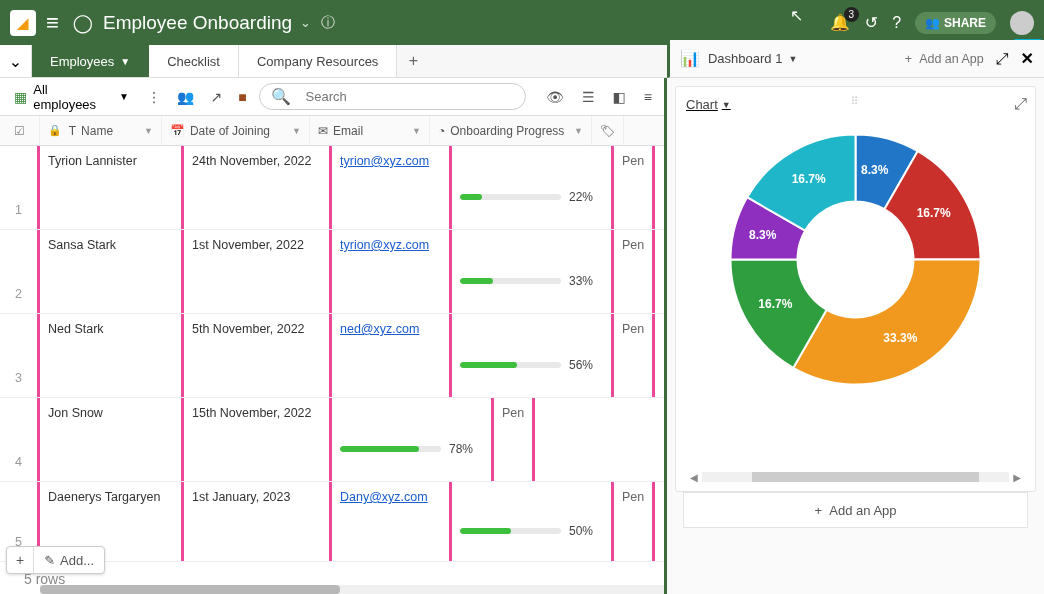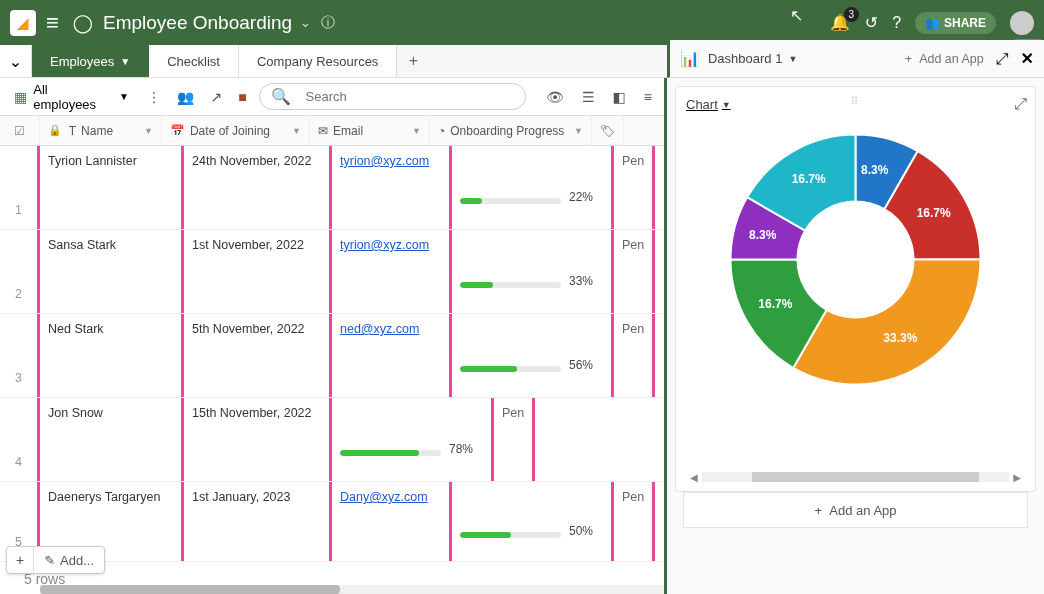--- a/index.html
+++ b/index.html
@@ -45,21 +45,21 @@
 .grid-body{flex:1; overflow:hidden;}
 .row{display:flex; height:84px; border-bottom:1px solid #eee; font-size:12.5px; color:#333;}
 .row:last-child{height:80px;}
 .cell{border-right:3px solid #ec4899; padding:8px; position:relative;}
 .cell.idx{width:40px; display:flex; align-items:flex-end; justify-content:center; color:#999; padding-bottom:12px;}
 .cell.name{flex:0 0 144px;}
 .cell.date{flex:0 0 148px;}
 .cell.email{flex:0 0 120px;}
 .cell.email a{color:#1a5dd0; text-decoration:underline;}
 .cell.prog{flex:0 0 162px; display:flex; flex-direction:column; justify-content:center;}
-.progress-row{display:flex; align-items:flex-end; gap:8px; margin-top:18px;}
+.progress-row{display:flex; align-items:center; gap:8px; margin-top:18px;}
 .pbar{flex:1; height:6px; background:#e8e8e8; border-radius:3px; overflow:hidden;}
 .pfill{height:100%; background:#3dbf3d; border-radius:3px;}
 .pct{font-size:12px; color:#444; width:34px;}
 .cell.tail{flex:0 0 30px; color:#666;}
 .add-row-bar{position:absolute; bottom:20px; left:6px; display:flex; align-items:center; gap:10px;}
 .add-row{background:#fff; border:1px solid #ccc; border-radius:4px; box-shadow:0 1px 3px rgba(0,0,0,.15); display:flex; align-items:center;}
 .add-plus{padding:5px 9px; border-right:1px solid #ddd; cursor:pointer; font-size:14px; color:#555;}
 .add-edit{padding:5px 10px; cursor:pointer; color:#555; font-size:13px; display:flex; gap:5px; align-items:center;}
 .rows-count{position:absolute; bottom:7px; left:24px; font-size:14px; color:#888;}
 .hscroll{position:absolute; bottom:0; left:40px; right:0; height:9px; background:#f0f0f0;}

